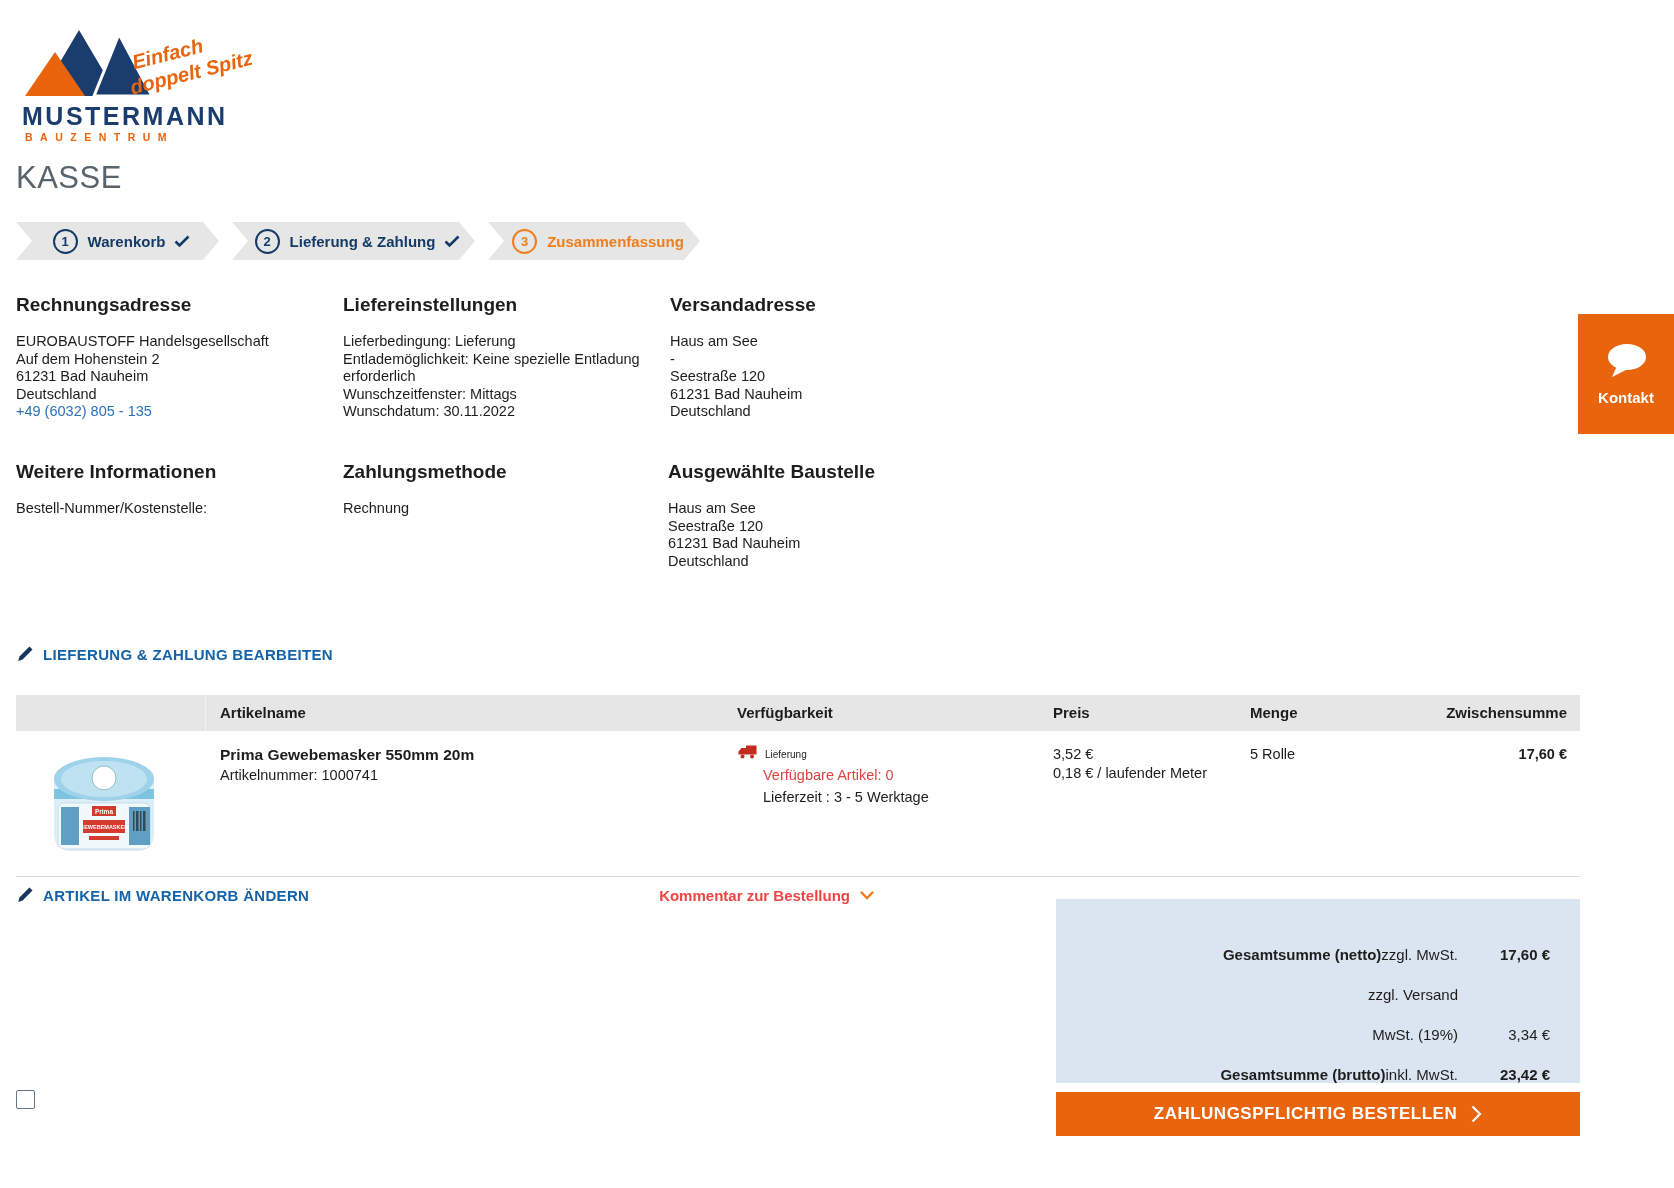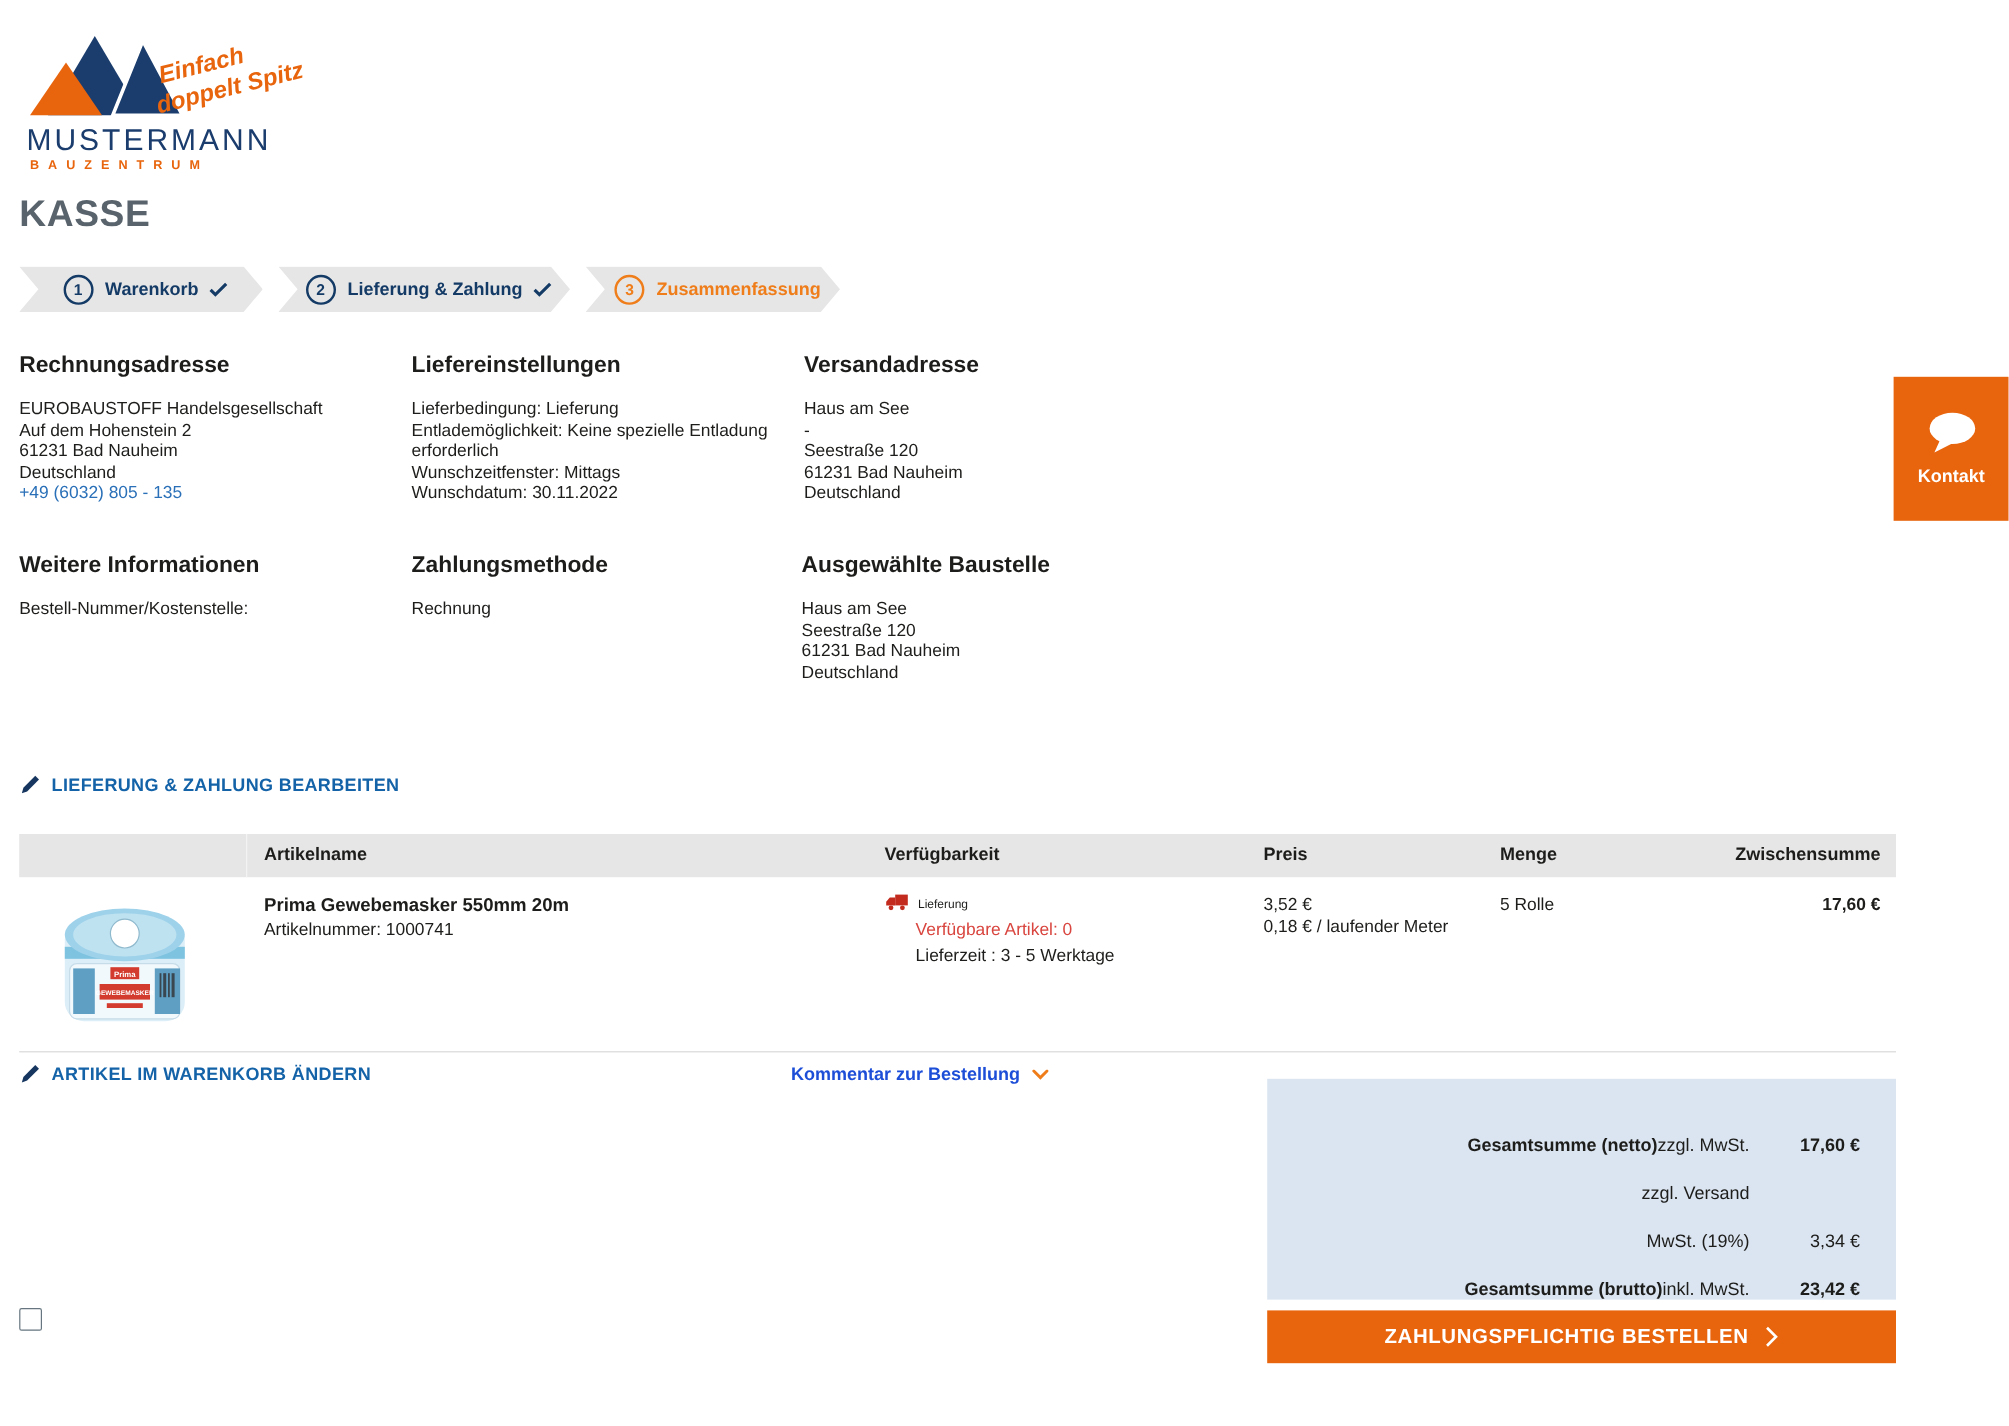--- a/index.html
+++ b/index.html
@@ -1,25 +1,25 @@
 <!DOCTYPE html>
 <html><head>
 <meta charset="utf-8">
 <style>
   html,body{margin:0;padding:0;background:#fff;}
   body{font-family:"Liberation Sans","DejaVu Sans",sans-serif;color:#1d1d1b;}
   .page{position:relative;width:1674px;height:1188px;background:#fff;overflow:hidden;}
 
   
   .logo{position:absolute;left:22px;top:24px;width:230px;cursor:pointer;}
-  .logo-word{font-size:25px;font-weight:400;letter-spacing:2.5px;color:#1b3d6e;line-height:24px;}
+  .logo-word{font-size:25px;font-weight:700;letter-spacing:2.5px;color:#1b3d6e;line-height:24px;}
   .logo-sub{font-size:10.5px;font-weight:700;letter-spacing:7.5px;color:#e8650e;margin-top:3px;padding-left:3px;}
 
   
-  .kasse{position:absolute;left:16px;top:160px;font-size:31px;font-weight:700;color:#59636c;letter-spacing:0.5px;}
+  .kasse{position:absolute;left:16px;top:160px;font-size:31px;font-weight:400;color:#59636c;letter-spacing:0.5px;}
 
   
   .stepper{position:absolute;left:16px;top:222px;display:flex;gap:13px;}
   .step{height:38px;background:#e6e6e6;display:flex;align-items:center;justify-content:center;
         clip-path:polygon(0 0,calc(100% - 16px) 0,100% 50%,calc(100% - 16px) 100%,0 100%,16px 50%);
         padding:0 26px 0 34px;box-sizing:border-box;cursor:pointer;}
   .step-num{width:21px;height:21px;border-radius:50%;border:2px solid #143a66;color:#143a66;
             font-size:13px;font-weight:700;display:flex;align-items:center;justify-content:center;margin-right:10px;flex:0 0 auto;}
   .step-label{font-size:15px;font-weight:700;color:#143a66;white-space:nowrap;}
   .step-check{margin-left:9px;display:flex;}
@@ -51,21 +51,21 @@
   .p-art{font-size:14.5px;line-height:20px;}
   .avail-line1{display:flex;align-items:flex-start;gap:8px;font-size:10px;line-height:19px;}
   .avail-red{color:#d9453f;font-size:14.5px;line-height:19px;margin-top:2px;padding-left:26px;}
   .avail-time{font-size:14.5px;line-height:19px;margin-top:3px;padding-left:26px;}
   .price-main,.qty,.sub{font-size:14.5px;line-height:19px;}
   .price-unit{font-size:14.5px;line-height:19px;}
   .sub{font-weight:700;}
 
   
   .comment{position:absolute;left:628px;top:887px;width:246px;display:flex;justify-content:flex-end;align-items:center;gap:10px;cursor:pointer;}
-  .comment span{font-size:15px;font-weight:700;color:#1d4ed8;}
+  .comment span{font-size:15px;font-weight:700;color:#ef4444;}
 
   
   .summary{position:absolute;left:1056px;top:899px;width:524px;height:184px;background:#dbe5f1;box-sizing:border-box;padding:35px 30px 0 20px;}
   .srow{height:40px;display:flex;justify-content:flex-end;align-items:center;font-size:15px;}
   .srow .b{font-weight:700;}
   .sval{width:92px;text-align:right;flex:0 0 auto;}
   .srow.total .sval{font-weight:700;}
 
   
   .order-btn{position:absolute;left:1056px;top:1092px;width:524px;height:44px;background:#e8650e;border:none;

